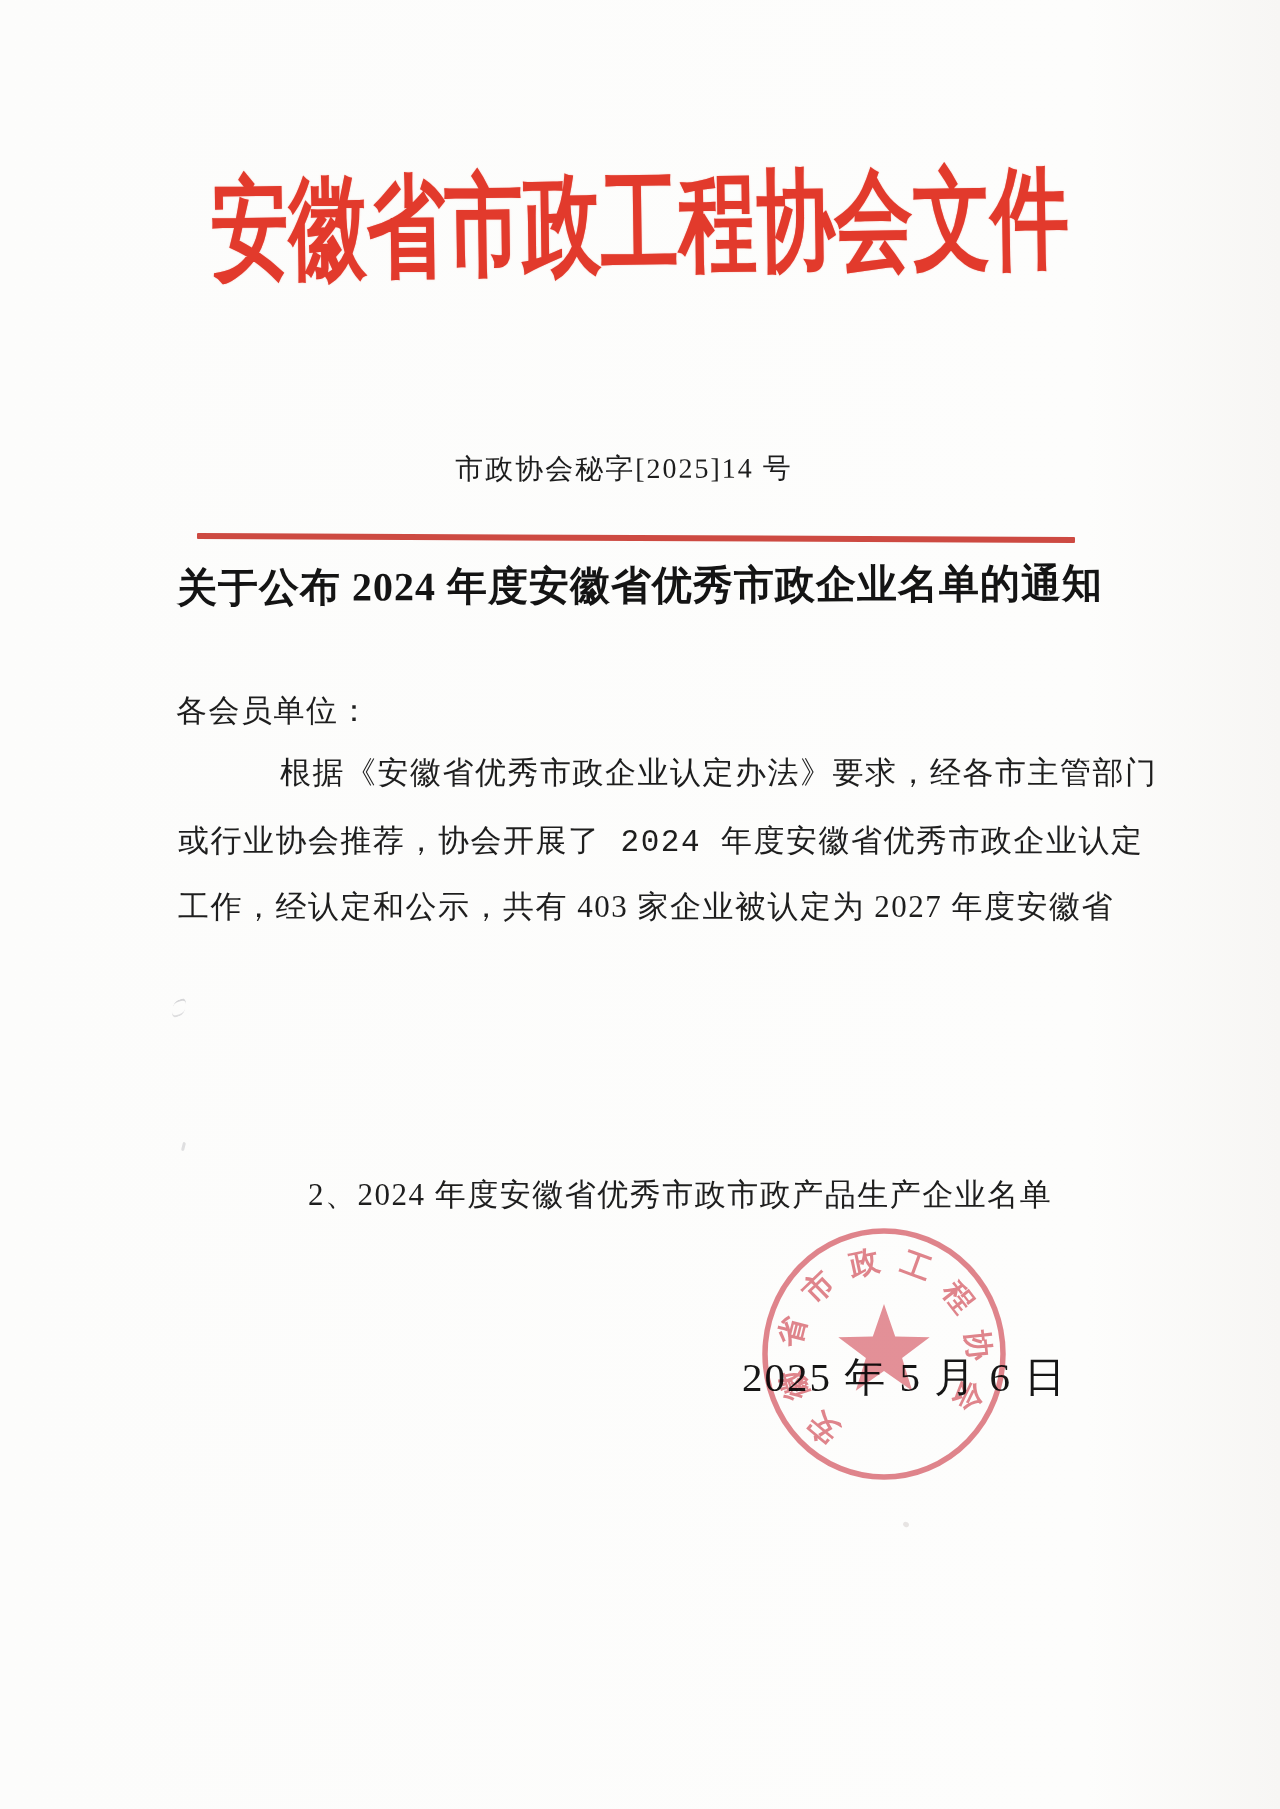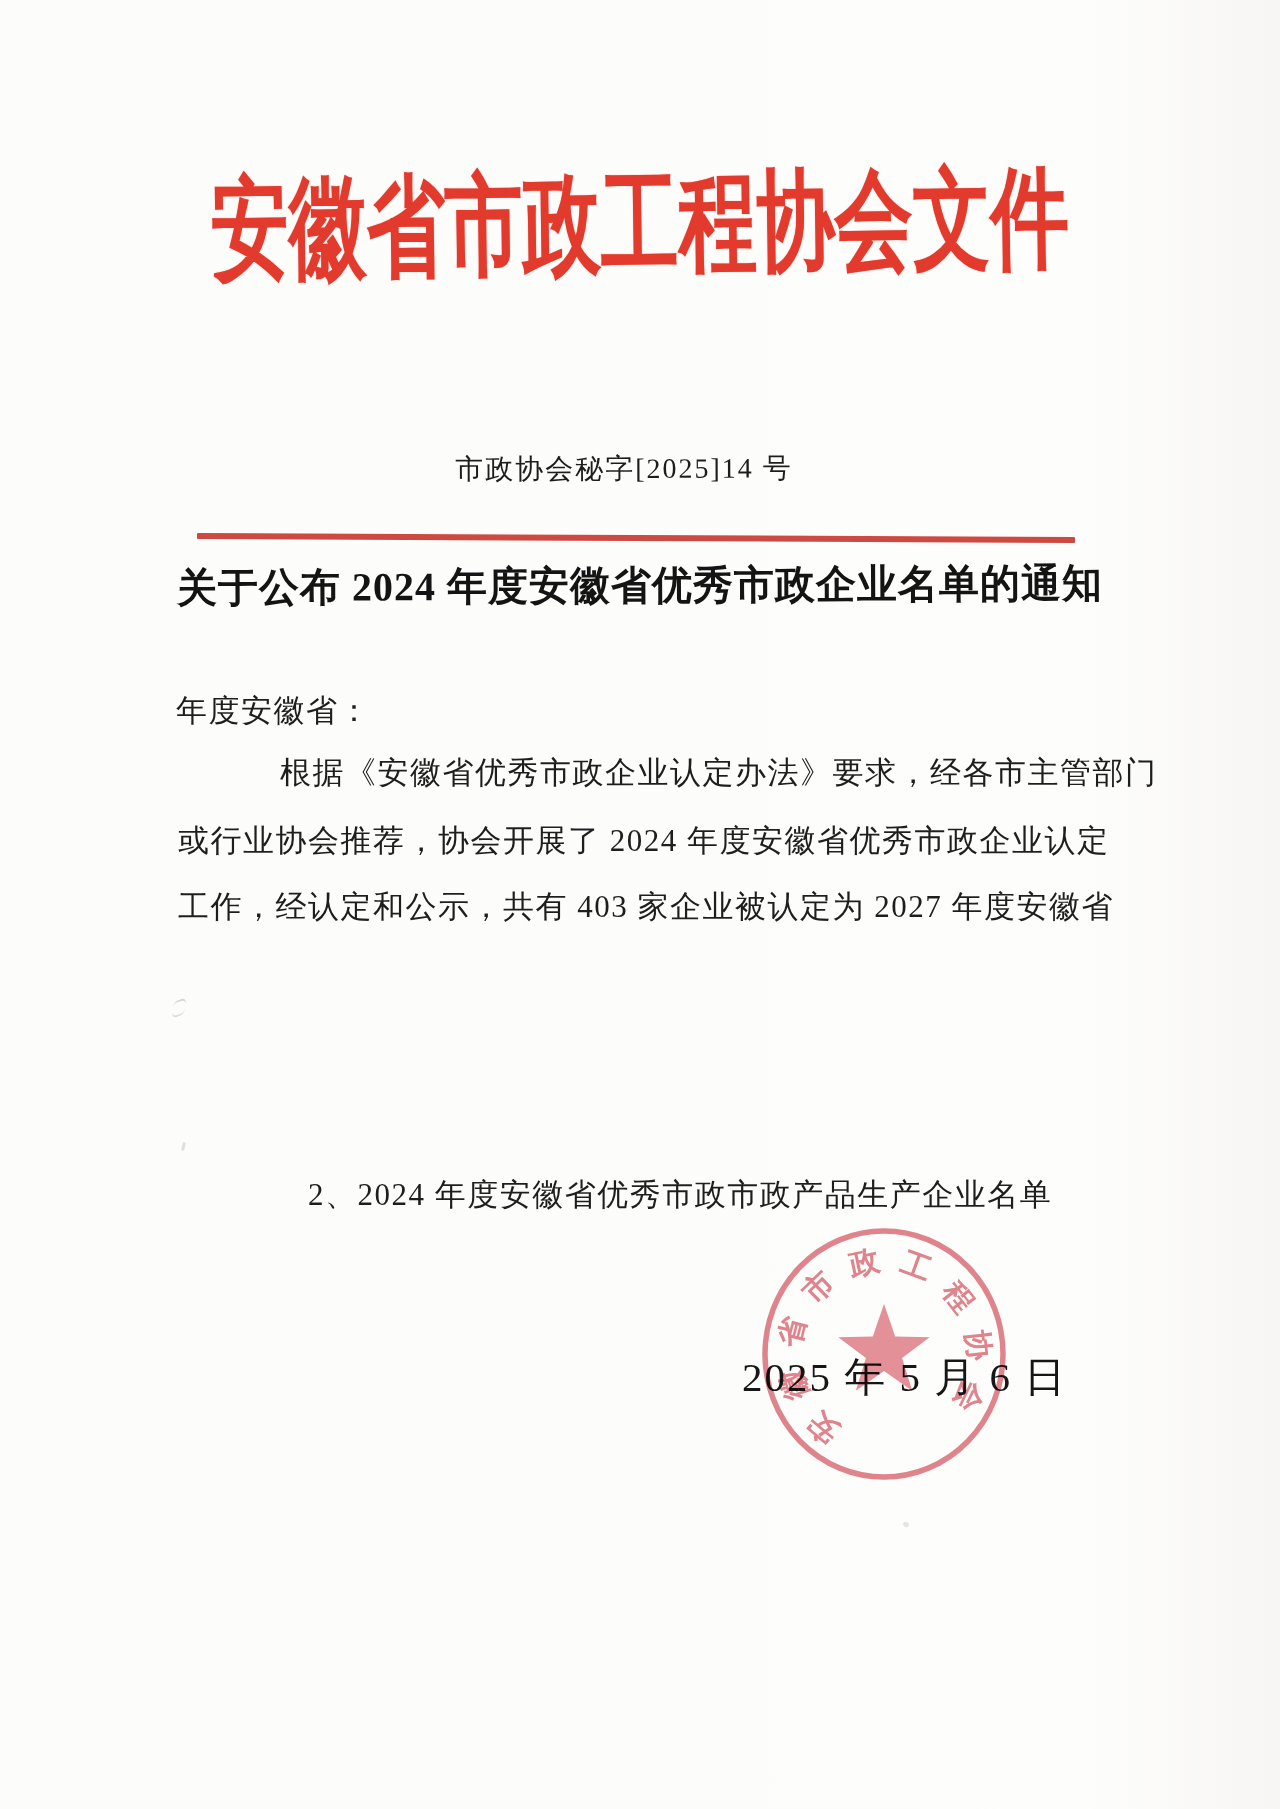--- a/index.html
+++ b/index.html
@@ -58,21 +58,21 @@
   }
   .line{
     position:absolute;
     font-size:31px;
     color:#1e1e1e;
     letter-spacing:1.5px;
     white-space:nowrap;
   }
   .salutation{top:690px;left:176px;}
   .body-l1{top:752px;left:280px;}
-  .body-l2{top:820px;left:178px;}
+  .body-l2{top:820px;left:178px;font-family:Liberation Mono, monospace;}
   .body-l3{top:886px;left:178px;}
   .body-l4{top:950px;left:178px;}
   .att-l1{top:1080px;left:242px;}
   .att-l2{top:1174px;left:308px;}
   
   .doc-date{
     position:absolute;top:1350px;left:742px;
     font-size:41px;color:#161616;
     letter-spacing:2px;white-space:nowrap;
     z-index:2;
@@ -106,21 +106,21 @@
 <div class="page">
 
   <div class="letterhead">安徽省市政工程协会文件</div>
 
   <div class="doc-number">市政协会秘字[2025]14 号</div>
 
   <div class="red-rule"></div>
 
   <div class="notice-title">关于公布 2024 年度安徽省优秀市政企业名单的通知</div>
 
-  <div class="line salutation">年度安徽省：</div>
+  <div class="line salutation">各会员单位：</div>
 
   <div class="line body-l1">根据《安徽省优秀市政企业认定办法》要求，经各市主管部门</div>
   <div class="line body-l2">或行业协会推荐，协会开展了 2024 年度安徽省优秀市政企业认定</div>
   <div class="line body-l3">工作，经认定和公示，共有 403 家企业被认定为 2027 年度安徽省</div>
 
   <div class="line att-l2">2、2024 年度安徽省优秀市政市政产品生产企业名单</div>
 
   <div class="doc-date">2025 年 5 月 6 日</div>
 
   <svg class="seal" viewBox="0 0 252 258" aria-hidden="true">

